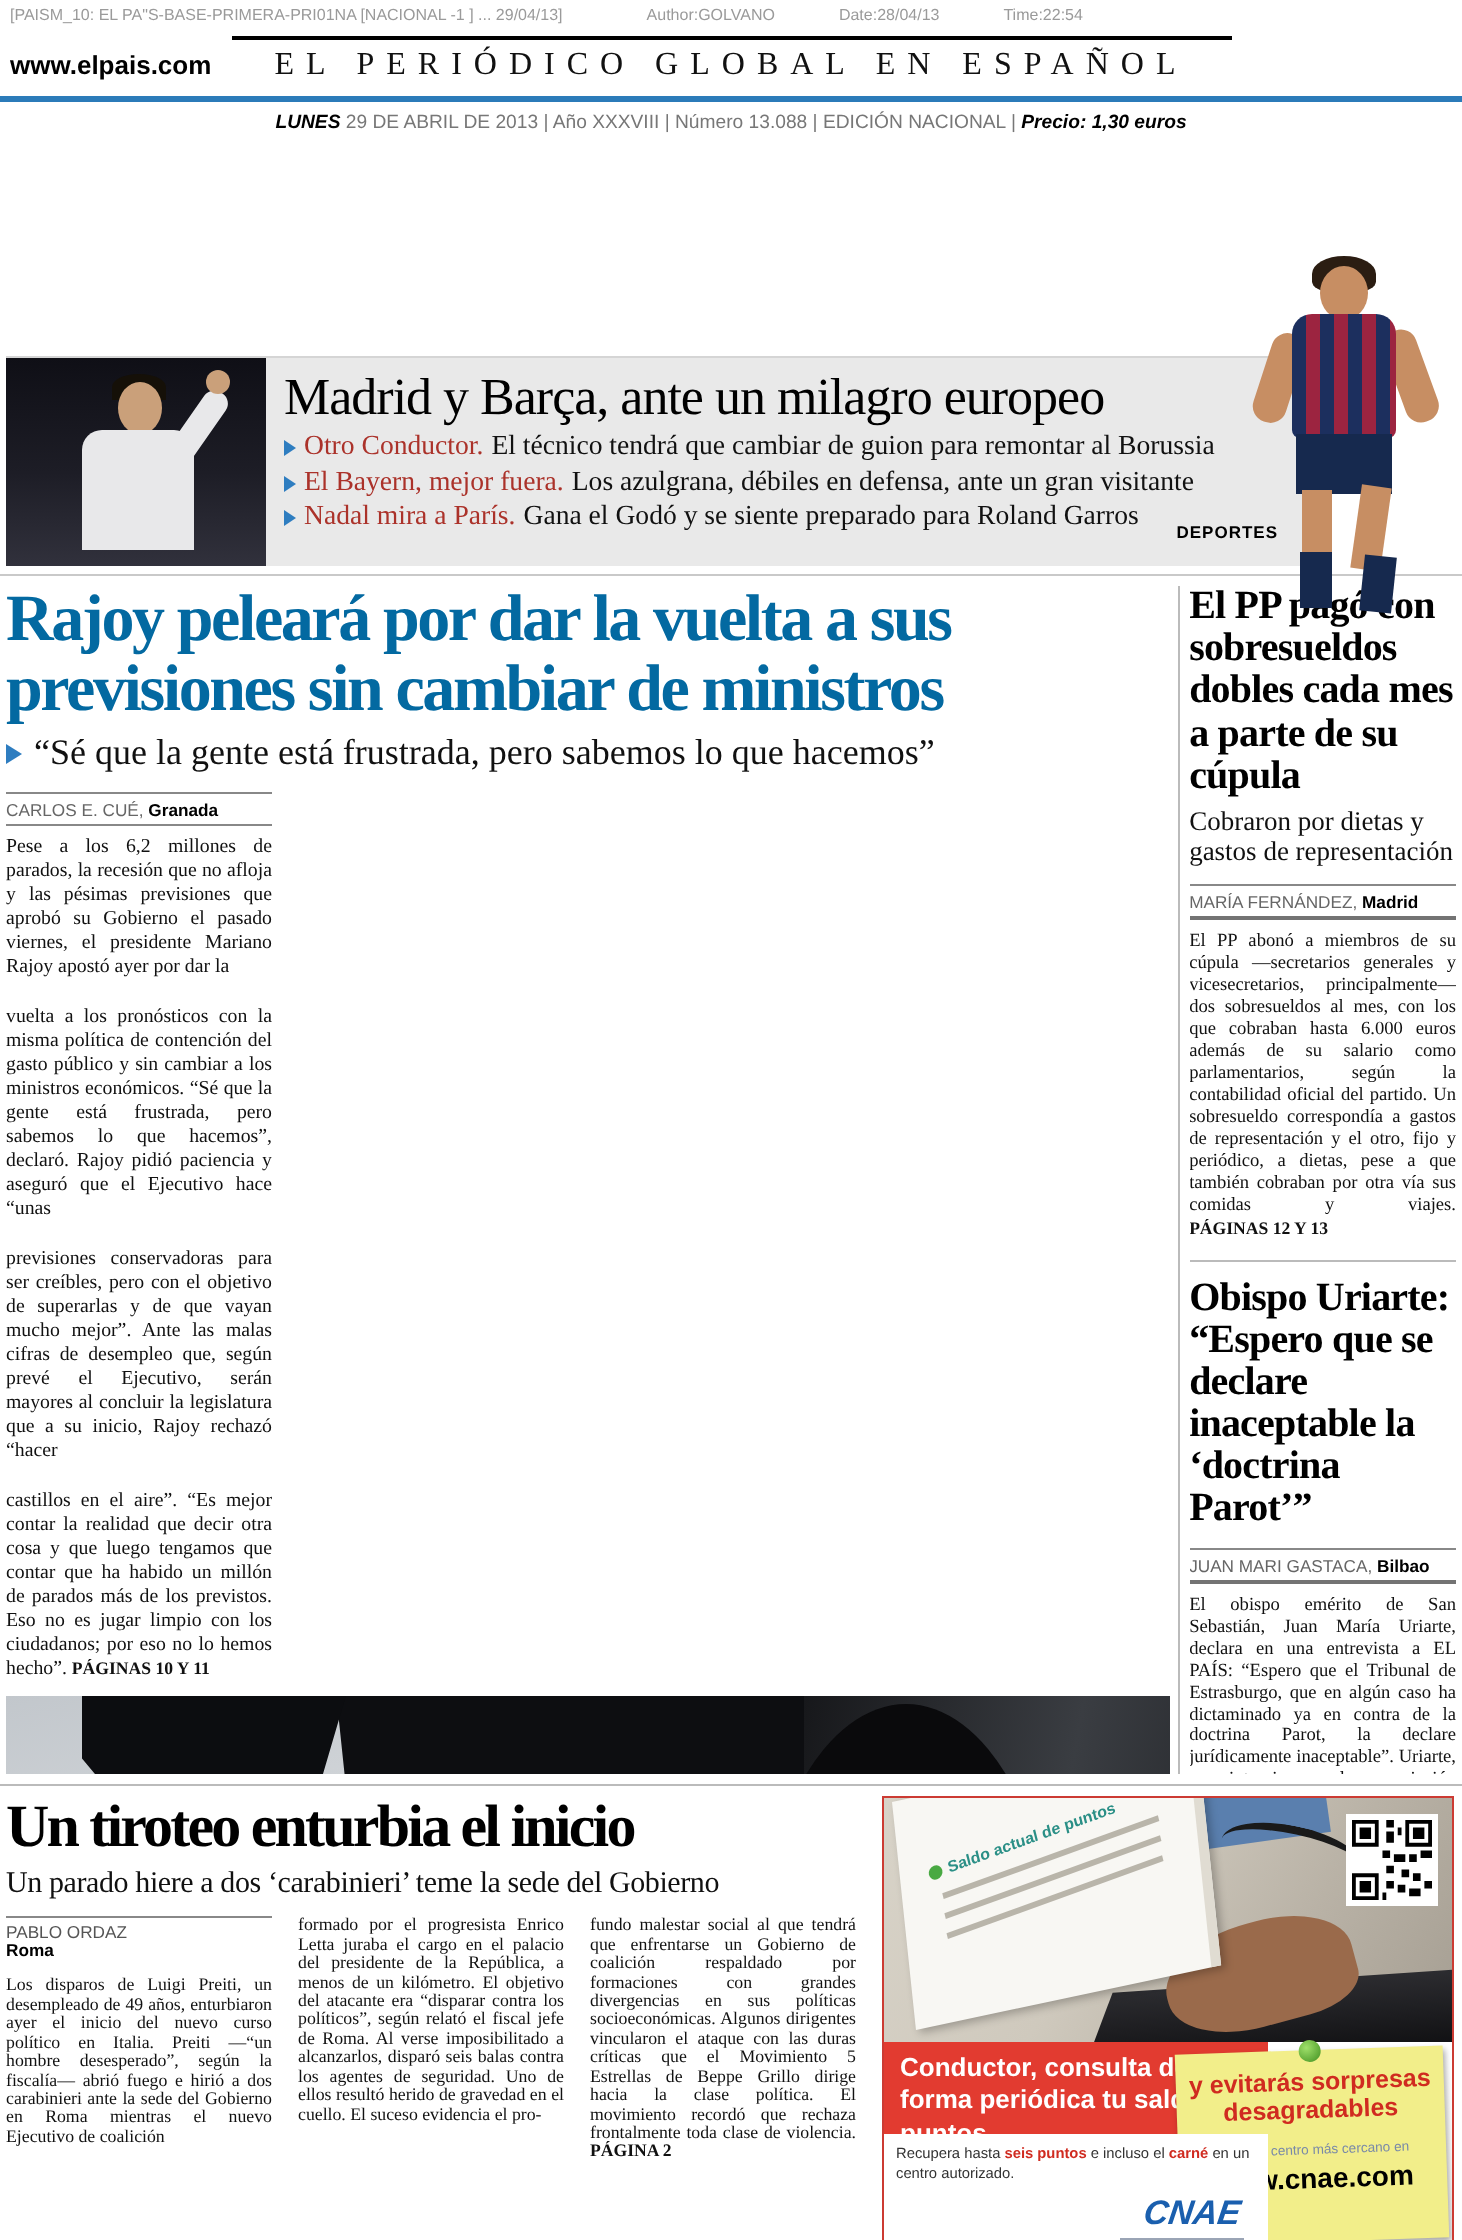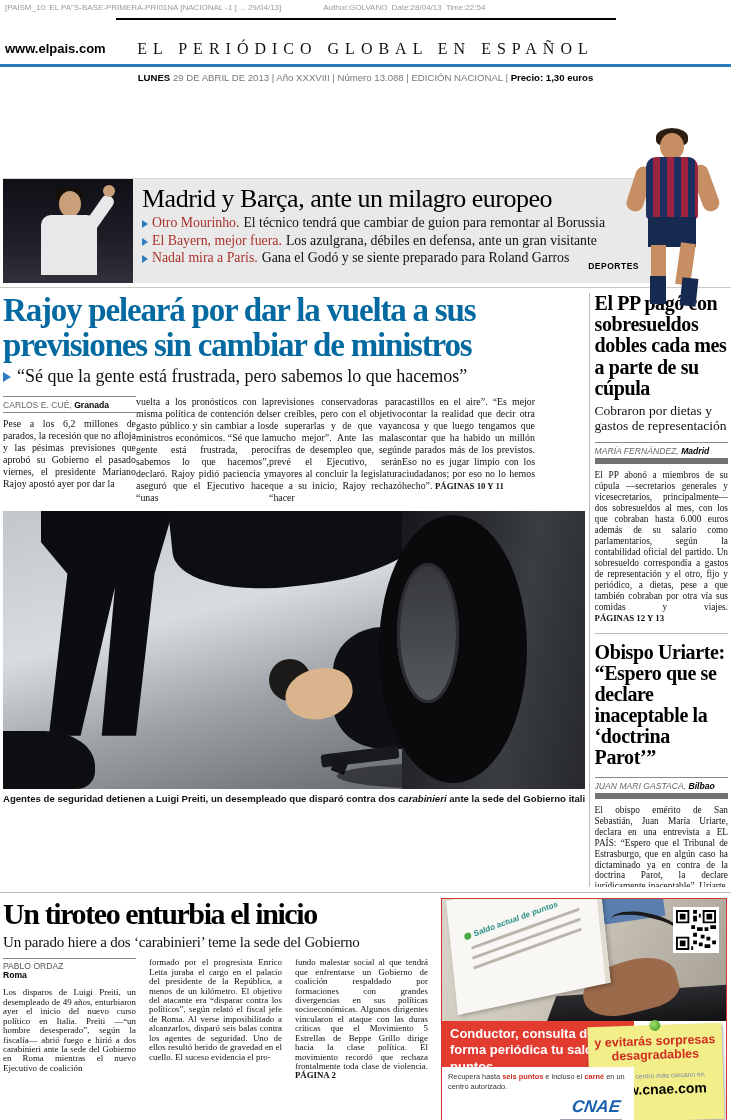--- a/index.html
+++ b/index.html
@@ -2,37 +2,37 @@
 <html><head>
 <meta charset="utf-8">
 <style>
 *{margin:0;padding:0;box-sizing:border-box;}
 html,body{background:#fff;}
 .page{width:731px;height:1120px;position:relative;background:#fff;color:#111;
   font-family:"Liberation Serif",serif;overflow:hidden;padding:0 3px;}
 
 .proof-bar{display:flex;font-family:"Liberation Sans",sans-serif;font-size:8px;color:#9a9a9a;
   padding:3px 0 0 2px;height:16px;white-space:nowrap;}
-.proof-right{margin-left:42px;display:flex;gap:4px;}
+.proof-right{margin-left:42px;display:flex;gap:32px;}
 
 .masthead{position:relative;height:160px;}
 .logo-wrap{position:relative;width:fit-content;margin:0 auto;height:102px;}
 .logo{font-family:"Liberation Serif",serif;font-weight:700;font-size:122px;line-height:.82;
   letter-spacing:-4px;color:#000;}
 .logo-accent{position:absolute;right:9.5%;top:-2px;width:0;height:0;
   border-left:50px solid transparent;border-bottom:15px solid #2273b5;}
 .tagline-row{position:relative;margin-top:2px;}
 .site-url{position:absolute;left:2px;bottom:2px;font-family:"Liberation Sans",sans-serif;
   font-weight:bold;font-size:13px;color:#000;}
-.tagline{width:500px;margin:0 auto;border-top:2px solid #000;padding-top:20px;text-align:center;
+.tagline{width:500px;margin:0 auto;border-top:2px solid #000;padding-top:4px;text-align:center;
   font-size:16px;letter-spacing:6px;white-space:nowrap;}
 .blue-rule{height:3px;background:#2b7bb9;margin:6px -3px 0;}
 .dateline{text-align:center;font-family:"Liberation Sans",sans-serif;font-size:9.6px;color:#777;
   padding:5px 0 6px;white-space:nowrap;}
-.dateline b{color:#000;}
+.dateline b{color:#000;font-style:italic;}
 
 .messi{position:absolute;right:0;top:108px;width:112px;height:182px;z-index:6;}
 .messi div{position:absolute;}
 .m-hair{left:40px;top:2px;width:32px;height:18px;background:#2b1d12;border-radius:50% 50% 30% 30%;}
 .m-head{left:44px;top:7px;width:24px;height:27px;background:#c78e63;border-radius:50%;}
 .m-torso{left:30px;top:31px;width:52px;height:62px;border-radius:10px 10px 4px 4px;
   background:repeating-linear-gradient(90deg,#1c2f5e 0 7px,#9c2440 7px 14px);}
 .m-arm-l{left:15px;top:40px;width:17px;height:46px;background:#c78e63;border-radius:8px;transform:rotate(18deg);}
 .m-arm-r{left:81px;top:38px;width:17px;height:48px;background:#c78e63;border-radius:8px;transform:rotate(-20deg);}
 .m-shorts{left:32px;top:91px;width:48px;height:30px;background:#16294e;}
@@ -63,21 +63,21 @@
 .main-grid{display:flex;margin-top:5px;height:594px;}
 .main-left{width:584px;overflow:hidden;}
 .v-divider{width:1px;background:#bbb;margin:0 5px 0 4px;flex:none;}
 .right-col{width:134px;overflow:hidden;}
 .main-headline div{font-size:33px;font-weight:700;letter-spacing:-1.2px;line-height:1.05;white-space:nowrap;color:#0369a1;}
 .main-bullet{display:flex;align-items:center;font-size:18px;line-height:1.2;margin-top:4px;}
 .tri-m{flex:none;width:0;height:0;border:5px solid transparent;border-left:8px solid #2e7dc0;border-right:0;margin-right:6px;}
 .byline{border-top:1px solid #888;border-bottom:1px solid #888;padding:3px 0 2px;
   font-family:"Liberation Sans",sans-serif;font-size:8.6px;color:#666;margin-bottom:5px;}
 .byline b{color:#000;}
-.cols{display:flex;margin-top:8px;}
+.cols{display:flex;gap:13px;margin-top:8px;flex-direction:column;}
 .col{width:133px;font-size:9.9px;line-height:1.21;text-align:justify;}
 .pref{font-weight:bold;font-size:8.8px;white-space:nowrap;}
 
 .main-photo{position:relative;width:584px;height:278px;margin-top:7px;overflow:hidden;
   background:linear-gradient(165deg,#c2c7cc 0%,#d9dcdf 35%,#9ba0a5 60%,#6d7277 85%,#585c60 100%);}
 .main-photo div{position:absolute;}
 .ph-legs{left:38px;top:0;width:132px;height:225px;background:#0c0d10;
   clip-path:polygon(0 0,100% 0,86% 28%,72% 100%,46% 100%,56% 34%,30% 100%,6% 100%,20% 28%,0 14%);}
 .ph-foot{left:0;bottom:0;width:92px;height:58px;background:#0e0f12;border-radius:0 55% 20% 0/0 60% 30% 0;}
 .ph-torso{left:168px;top:-34px;width:262px;height:108px;background:#0d0e11;border-radius:0 0 50% 42%;transform:rotate(-6deg);}
@@ -90,22 +90,22 @@
 .ph-hair{left:266px;top:148px;width:42px;height:42px;background:#1c1a19;border-radius:50%;}
 .ph-face{left:282px;top:158px;width:68px;height:50px;background:#d9b48d;border-radius:50% 45% 50% 50%;transform:rotate(-12deg);}
 .ph-gun{left:318px;bottom:26px;width:78px;height:13px;background:#18191c;border-radius:3px;transform:rotate(-7deg);}
 .ph-grip{left:330px;bottom:16px;width:14px;height:16px;background:#151619;transform:rotate(20deg);}
 .caption{margin-top:4px;font-family:"Liberation Sans",sans-serif;font-size:9.6px;font-weight:bold;
   color:#111;white-space:nowrap;overflow:hidden;}
 .caption i{font-style:italic;}
 
 .side-headline{font-size:20px;font-weight:700;line-height:1.06;letter-spacing:-.4px;color:#000;}
 .side-subhead{font-size:13.5px;line-height:1.15;margin-top:4px;}
-.side-byline{margin-top:8px;border-top:1px solid #888;border-bottom:6px solid #737373;padding:3px 0 2px;
-  font-family:"Liberation Sans",sans-serif;font-size:8.6px;color:#666;font-style:italic;}
+.side-byline{margin-top:8px;border-top:1px solid #888;border-bottom:2px solid #737373;padding:3px 0 2px;
+  font-family:"Liberation Sans",sans-serif;font-size:8.6px;color:#666;}
 .side-byline b{color:#000;}
 .side-body{margin-top:6px;font-size:9.3px;line-height:1.18;text-align:justify;}
 .side-divider{border-top:1px solid #bbb;margin:9px 0 8px;}
 
 .bottom-rule{border-top:1px solid #bbb;margin:5px -3px 5px;}
 .bottom{display:flex;}
 .italy{width:434px;}
 .italy-headline div{font-size:30px;font-weight:700;letter-spacing:-1.4px;line-height:1.04;white-space:nowrap;color:#000;}
 .italy-subhead{font-size:15px;margin-top:5px;letter-spacing:-.2px;white-space:nowrap;}
 .italy-cols{display:flex;gap:13px;margin-top:7px;}
@@ -191,21 +191,21 @@
       <div class="r-hair"></div>
         <div class="r-head"></div>
       <div class="r-arm"></div>
         <div class="r-fist"></div>
       <div class="r-torso"></div>
     </div>
     <div class="sports-content">
       <h2 class="sports-headline">Madrid y Barça, ante un milagro europeo</h2>
       <div class="sports-item">
         <span class="tri-s"></span>
-        <span class="lead-red">Otro Mourinho.</span>
+        <span class="lead-red">Otro Conductor.</span>
         <span>El técnico tendrá que cambiar de guion para remontar al Borussia</span>
       </div>
       <div class="sports-item">
         <span class="tri-s"></span>
         <span class="lead-red">El Bayern, mejor fuera.</span>
         <span>Los azulgrana, débiles en defensa, ante un gran visitante</span>
       </div>
       <div class="sports-item">
         <span class="tri-s"></span>
         <span class="lead-red">Nadal mira a París.</span>

